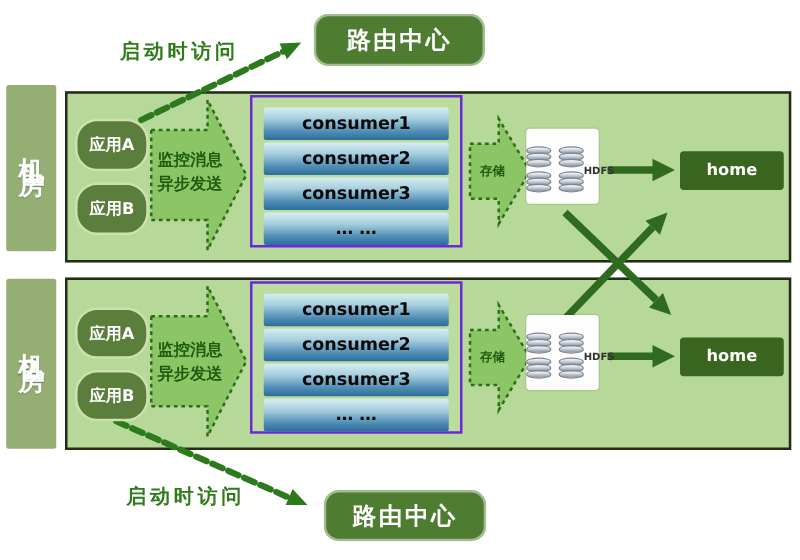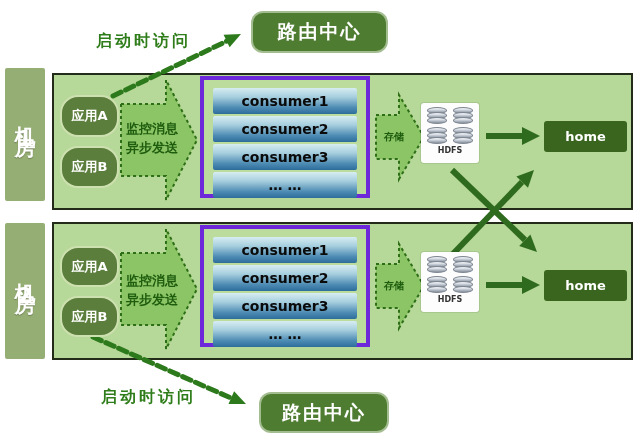--- a/index.html
+++ b/index.html
@@ -29,29 +29,29 @@
   .startup-label { color:#2f7d1a; font-size:16px; font-weight:bold; letter-spacing:3px; }
 
   .app-box { width:59px; background:#5c7e3d; border:2px solid #cde0af; border-radius:18px;
              color:#fff; font-size:13px; font-weight:bold; display:flex; align-items:center;
              justify-content:center; }
 
   .arrow-text { color:#1e5c0e; font-weight:bold; text-align:center; }
   .monitor-text { width:80px; font-size:13px; line-height:19px; }
   .storage-text { width:40px; font-size:10px; }
 
-  .consumer-box { width:170px; height:122px; background:#bbdc9d; border:4px solid #6d28d9;
+  .consumer-box { width:170px; height:122px; background:#bbdc9d; border:2px solid #6d28d9;
                   display:flex; flex-direction:column; gap:2px; padding:8px 9px; }
   .consumer-bar { height:26px; border-radius:2px; flex:0 0 26px;
                   background:linear-gradient(180deg,#d7edf2 0%,#a6cede 35%,#4e8cb4 75%,#2d6d9b 100%);
                   color:#0a0a0a; font-size:14px; font-weight:bold;
                   display:flex; align-items:center; justify-content:center; }
 
   .hdfs-box { width:58px; height:60px; background:#fdfdfd; border-radius:3px;
-              display:flex; flex-direction:column; align-items:center; padding-top:4px;
+              display:flex; flex-direction:row; align-items:center; padding-top:4px;
               box-shadow:0 0 0 1px rgba(0,0,0,.08); }
   .hdfs-grid { display:grid; grid-template-columns:repeat(2,20px); gap:3px 6px; }
   .cyl { display:flex; flex-direction:column; }
   .disc { height:7px; border-radius:50%/45%; margin-top:-2px;
           background:linear-gradient(180deg,#e9edf2 20%,#a9b1bd 70%,#8b939f);
           border:1px solid #7e8691; }
   .disc:first-child { margin-top:0; }
   .hdfs-label { font-size:8px; color:#333; font-weight:bold; margin-top:2px; }
 
   .home-box { width:83px; height:31px; background:#3a651e; border-radius:3px; color:#fff;

